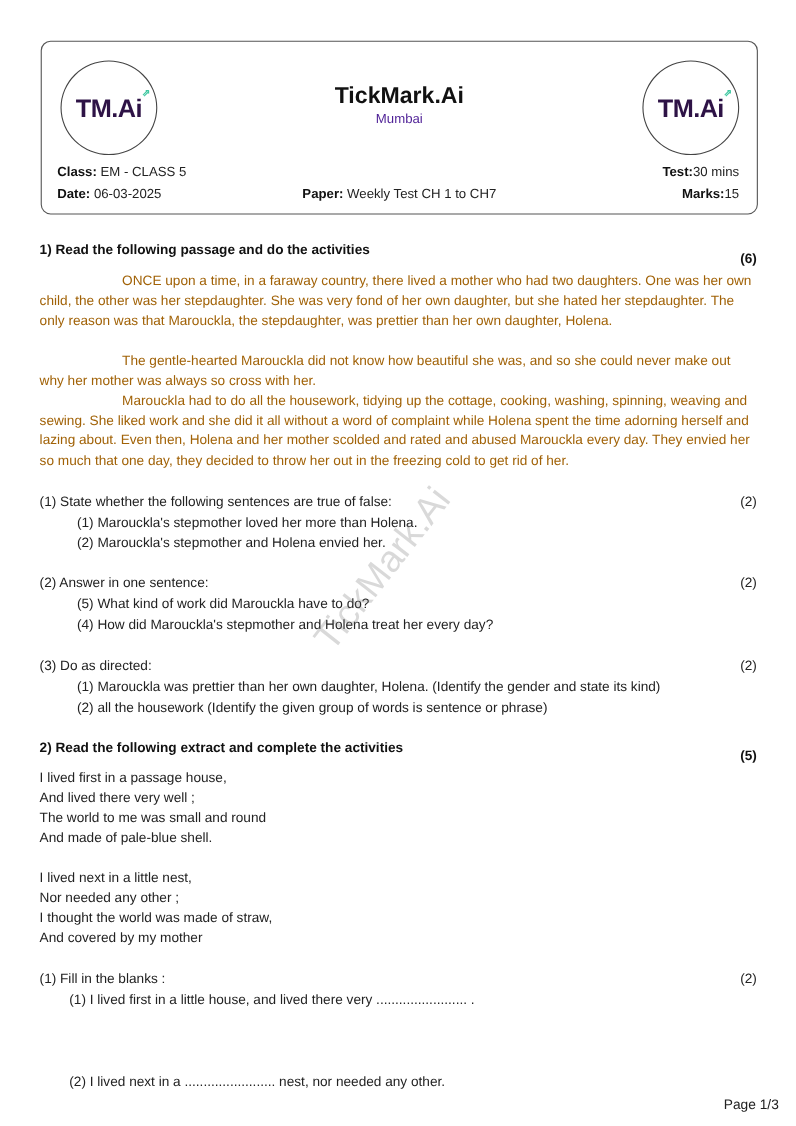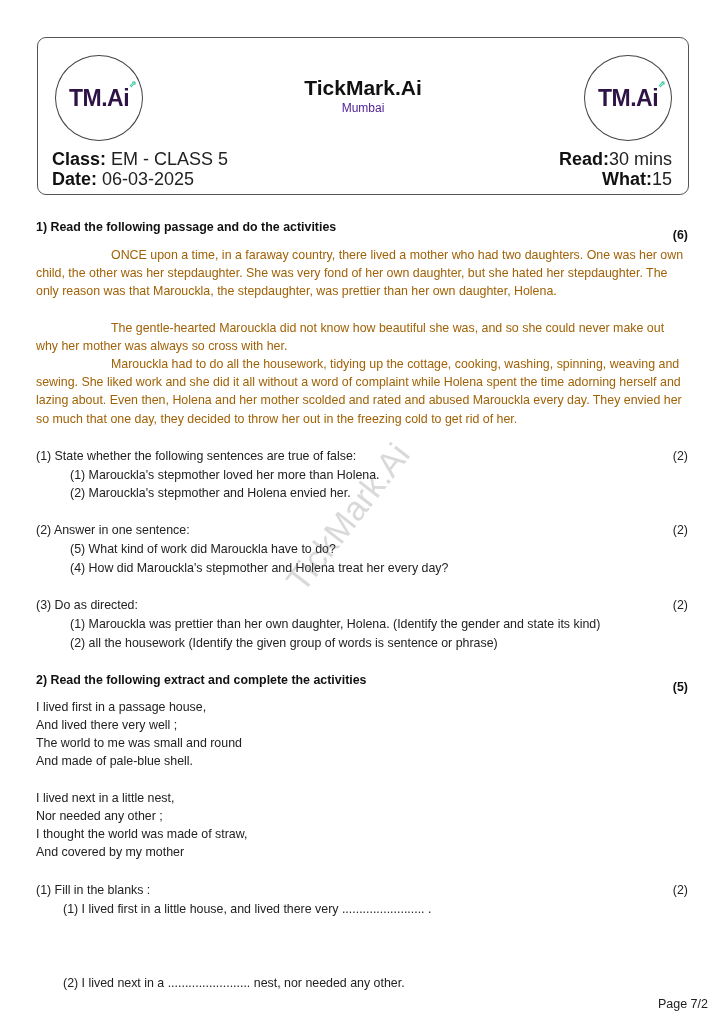--- a/index.html
+++ b/index.html
@@ -18,21 +18,21 @@
   .logo.right { left: 546px; top: 17px; }
   .logo-text { font-family: "Liberation Sans", sans-serif; font-weight: bold; font-size: 23px;
     color: #2e1346; letter-spacing: -0.5px; position: relative; }
   .logo-arrow { position: absolute; right: -7px; top: -6px; font-size: 9px; color: #3ec7a0; font-weight: bold; }
 
   .school-title { position: absolute; left: 0; width: 100%; top: 38px; text-align: center;
     font-size: 21px; font-weight: bold; color: #111; }
   .school-city { position: absolute; left: 0; width: 100%; top: 63px; text-align: center;
     font-size: 12px; color: #4c1d95; }
 
-  .meta { position: absolute; font-size: 18px; color: #222; white-space: nowrap; }
+  .meta { position: absolute; font-size: 12px; color: #222; white-space: nowrap; }
   .meta b { font-weight: bold; color: #111; }
   .meta.l1 { left: 14px; top: 111px; }
   .meta.l2 { left: 14px; top: 131px; }
   .meta.c1 { left: 0; width: 100%; text-align: center; top: 111px; }
   .meta.c2 { left: 0; width: 100%; text-align: center; top: 131px; }
   .meta.r1 { right: 16px; top: 111px; }
   .meta.r2 { right: 16px; top: 131px; }
 
   .abs { position: absolute; white-space: nowrap; font-size: 12.4px; color: #222; }
   .qhead { font-weight: bold; font-size: 12.4px; color: #111; }
@@ -54,22 +54,23 @@
     <span class="logo-text"><span>TM.Ai</span><span class="logo-arrow">⇗</span></span>
   </div>
   <div class="school-title">TickMark.Ai</div>
   <div class="school-city">Mumbai</div>
   <div class="logo right">
     <span class="logo-text"><span>TM.Ai</span><span class="logo-arrow">⇗</span></span>
   </div>
 
   <div class="meta l1"><b>Class:</b><span> EM - CLASS 5</span></div>
   <div class="meta l2"><b>Date:</b><span> 06-03-2025</span></div>
-  <div class="meta r1"><b>Read:</b><span>30 mins</span></div>
-  <div class="meta r2"><b>What:</b><span>15</span></div>
+  <div class="meta c2"><b>Paper:</b><span> Weekly Test CH 1 to CH7</span></div>
+  <div class="meta r1"><b>Test:</b><span>30 mins</span></div>
+  <div class="meta r2"><b>Marks:</b><span>15</span></div>
 </div>
 
 <div class="abs qhead" style="left:36px; top:220px;">1) Read the following passage and do the activities</div>
 <div class="abs marks-bold" style="right:36px; top:228px;">(6)</div>
 
 <div class="para" style="top:246px;"><span class="indent"></span><span>ONCE upon a time, in a faraway country, there lived a mother who had two daughters. One was her own child, the other was her stepdaughter. She was very fond of her own daughter, but she hated her stepdaughter. The only reason was that Marouckla, the stepdaughter, was prettier than her own daughter, Holena.</span></div>
 <div class="para" style="top:319px;"><span class="indent"></span><span>The gentle-hearted Marouckla did not know how beautiful she was, and so she could never make out why her mother was always so cross with her.</span></div>
 <div class="para" style="top:355px;"><span class="indent"></span><span>Marouckla had to do all the housework, tidying up the cottage, cooking, washing, spinning, weaving and sewing. She liked work and she did it all without a word of complaint while Holena spent the time adorning herself and lazing about. Even then, Holena and her mother scolded and rated and abused Marouckla every day. They envied her so much that one day, they decided to throw her out in the freezing cold to get rid of her.</span></div>
 
 <div class="abs" style="left:36px; top:449px;">(1) State whether the following sentences are true of false:</div>
@@ -99,13 +100,13 @@
 <div class="abs" style="left:36px; top:827px;">I thought the world was made of straw,</div>
 <div class="abs" style="left:36px; top:845px;">And covered by my mother</div>
 
 <div class="abs" style="left:36px; top:883px;">(1) Fill in the blanks :</div>
 <div class="abs" style="right:36px; top:883px;">(2)</div>
 <div class="abs" style="left:63px; top:902px;">(1) I lived first in a little house, and lived there very ........................ .</div>
 <div class="abs" style="left:63px; top:948px;margin-top:28px;">(2) I lived next in a ........................ nest, nor needed any other.</div>
 
 <div class="watermark">TickMark.Ai</div>
 
-<div class="abs" style="right:16px; top:997px; font-size:12.5px;">Page 7/2</div>
+<div class="abs" style="right:16px; top:997px; font-size:12.5px;">Page 1/3</div>
 
 </body></html>

